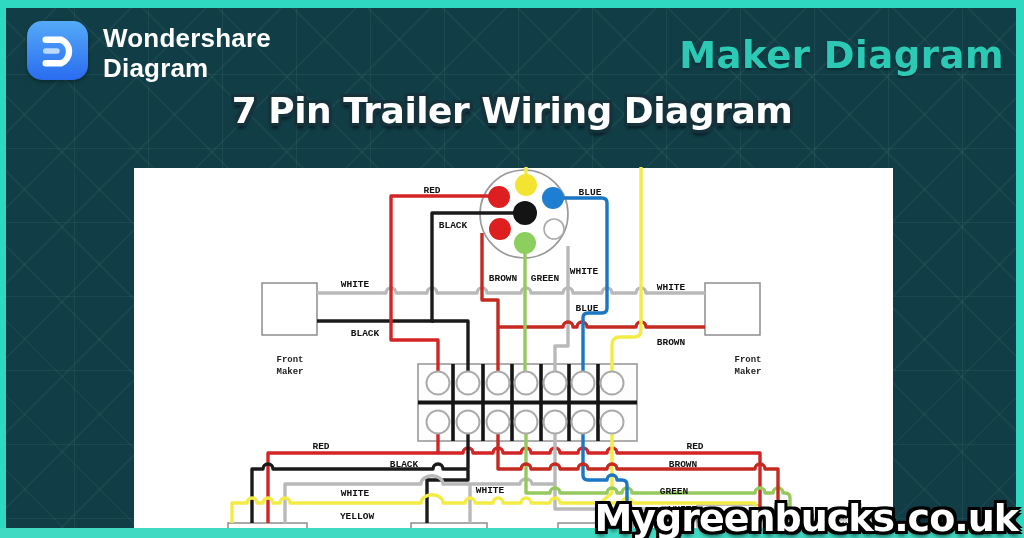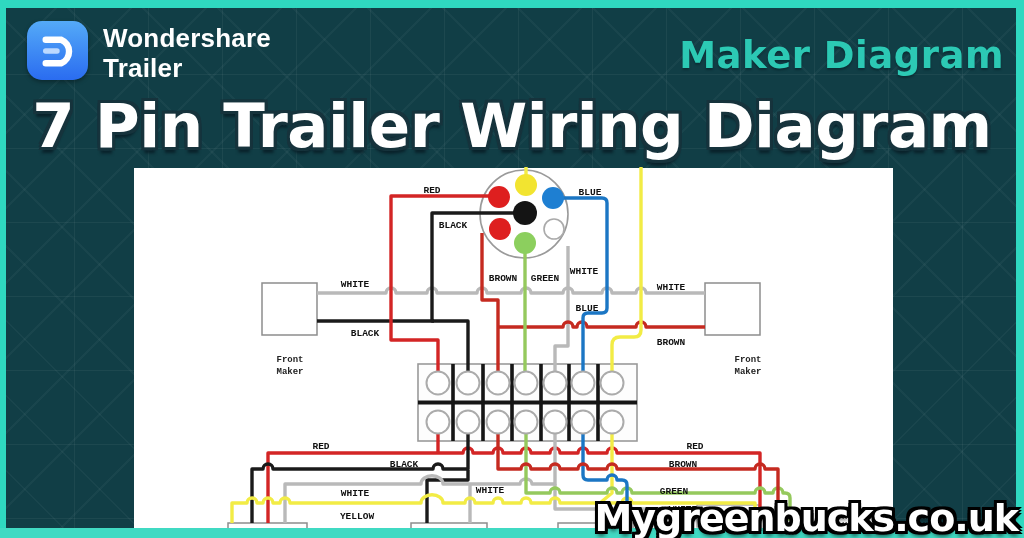--- a/index.html
+++ b/index.html
@@ -18,21 +18,21 @@
   .frame-bottom{position:absolute;left:0;top:528px;width:1024px;height:10px;background:#40dac3;z-index:30;}
 
   .logo{position:absolute;left:27px;top:21px;width:61px;height:59px;border-radius:15px;
         background:linear-gradient(180deg,#54aaf8,#2a6cf0);box-shadow:0 2px 4px rgba(0,0,0,.35);}
   .brand{position:absolute;left:103px;top:23px;color:#ffffff;font-weight:bold;
          font-size:26px;line-height:30px;letter-spacing:.2px;}
   .corner-title{position:absolute;right:20px;top:34px;color:#2cc9b4;font-weight:bold;
          font-size:37px;letter-spacing:.5px;font-family:"DejaVu Sans","Liberation Sans",sans-serif;
          text-shadow:0 2px 2px rgba(5,25,30,.45);}
   .main-title{position:absolute;left:0;top:90px;width:1024px;text-align:center;color:#ffffff;
-         font-weight:bold;font-size:61px;letter-spacing:-.5px;
+         font-weight:bold;font-size:36px;letter-spacing:-.5px;
          font-family:"DejaVu Sans","Liberation Sans",sans-serif;
          text-shadow:-3px -3px 0 #16333c,3px -3px 0 #16333c,-3px 3px 0 #16333c,3px 3px 0 #16333c,
                      -3px 0 0 #16333c,3px 0 0 #16333c,0 -3px 0 #16333c,0 3px 0 #16333c,
                      0 6px 3px rgba(8,28,36,.8);}
   .panel{position:absolute;left:134px;top:168px;width:759px;height:360px;background:#ffffff;}
   #wires-svg{position:absolute;left:0;top:0;z-index:10;}
   .lbl{font:bold 9.5px "Liberation Mono","DejaVu Sans Mono",monospace;fill:#111111;}
   .lbl-small{font:bold 9px "Liberation Mono","DejaVu Sans Mono",monospace;fill:#222222;}
   .watermark{position:absolute;right:6px;top:496px;z-index:40;color:#ffffff;font-weight:bold;
          font-size:38px;letter-spacing:-1px;
@@ -46,21 +46,21 @@
 <div id="stage">
 
   <div class="logo">
     <svg width="61" height="59" viewBox="0 0 24 24">
       <path d="M7.2 7.6 h6.3 a5.2 5.2 0 0 1 0 9.6 h-6.3" fill="none" stroke="#ffffff" stroke-width="2.6" stroke-linecap="round"></path>
       <path d="M7.2 12.2 h4.6" fill="none" stroke="#bcd9ff" stroke-width="2.2" stroke-linecap="round"></path>
     </svg>
   </div>
   <div class="brand">
     <div>Wondershare</div>
-    <div>Trailer</div>
+    <div>Diagram</div>
   </div>
   <div class="corner-title">Maker Diagram</div>
   <div class="main-title">7 Pin Trailer Wiring Diagram</div>
 
   <div class="panel"></div>
 
   <svg id="wires-svg" width="1024" height="538" viewBox="0 0 1024 538">
 
     <rect x="262" y="283" width="55" height="52" fill="#ffffff" stroke="#8d8d8d" stroke-width="1.5"></rect>
     <rect x="705" y="283" width="55" height="52" fill="#ffffff" stroke="#8d8d8d" stroke-width="1.5"></rect>

